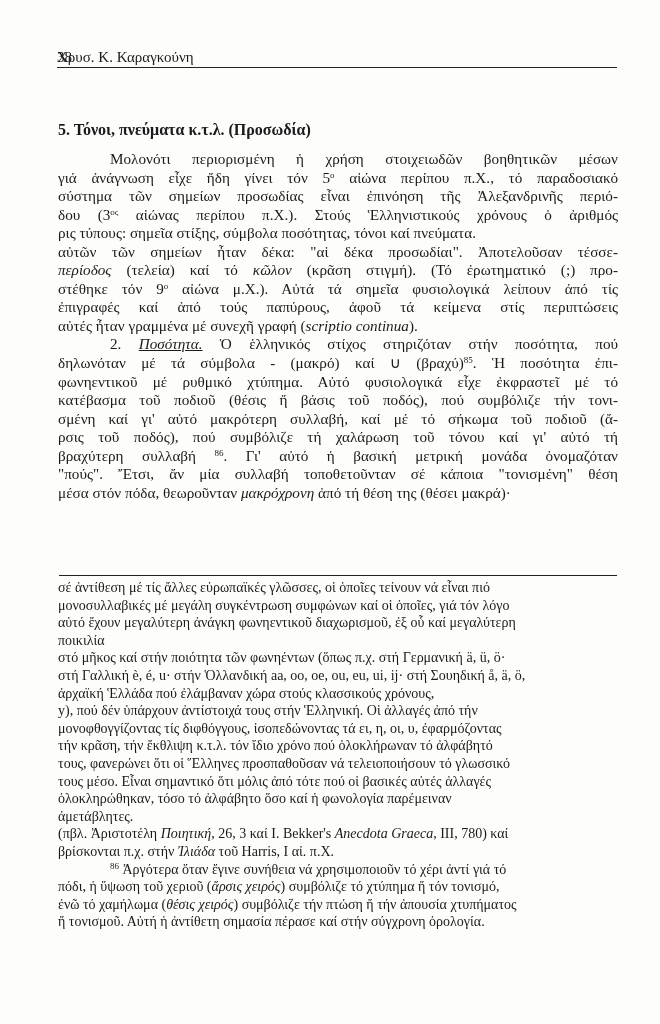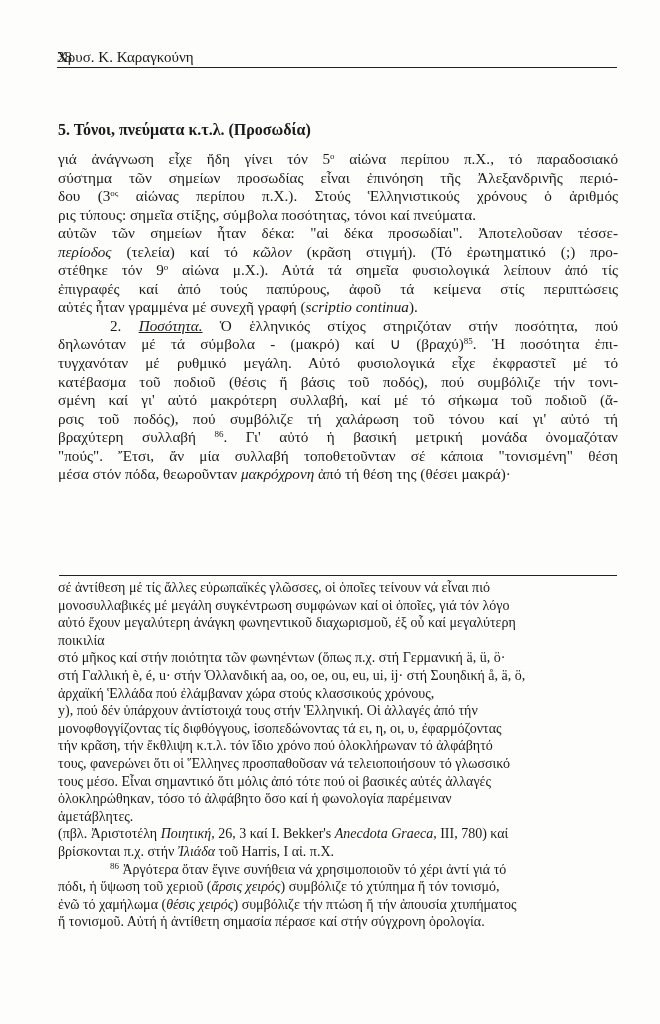--- a/index.html
+++ b/index.html
@@ -28,34 +28,35 @@
 <div class="page">
 
   <div class="header">
     <span class="page-num">38</span>
     <span class="running-head">Χρυσ. Κ. Καραγκούνη</span>
   </div>
 
   <div class="section-title">5. Τόνοι, πνεύματα κ.τ.λ. (Προσωδία)</div>
 
   <div class="body">
+    <span class="line indent">Μολονότι περιορισμένη ἡ χρήση στοιχειωδῶν βοηθητικῶν μέσων</span>
     <span class="line"><span>γιά ἀνάγνωση εἶχε ἤδη γίνει τόν 5</span><sup>ο</sup><span> αἰώνα περίπου π.Χ., τό παραδοσιακό</span></span>
     <span class="line">σύστημα τῶν σημείων προσωδίας εἶναι ἐπινόηση τῆς Ἀλεξανδρινῆς περιό-</span>
     <span class="line"><span>δου (3</span><sup>ος</sup><span> αἰώνας περίπου π.Χ.). Στούς Ἑλληνιστικούς χρόνους ὁ ἀριθμός</span></span>
     <span class="line last">ρις τύπους: σημεῖα στίξης, σύμβολα ποσότητας, τόνοι καί πνεύματα.</span>
     <span class="line">αὐτῶν τῶν σημείων ἦταν δέκα: "αἱ δέκα προσωδίαι". Ἀποτελοῦσαν τέσσε-</span>
 
     <span class="line"><i>περίοδος</i><span> (τελεία) καί τό </span><i>κῶλον</i><span> (κρᾶση στιγμή). (Τό ἐρωτηματικό (;) προ-</span></span>
     <span class="line"><span>στέθηκε τόν 9</span><sup>ο</sup><span> αἰώνα μ.Χ.). Αὐτά τά σημεῖα φυσιολογικά λείπουν ἀπό τίς</span></span>
     <span class="line">ἐπιγραφές καί ἀπό τούς παπύρους,  ἀφοῦ τά κείμενα στίς περιπτώσεις</span>
     <span class="line last"><span>αὐτές ἦταν γραμμένα μέ συνεχῆ γραφή (</span><i>scriptio continua</i><span>).</span></span>
 
     <span class="line indent"><span>2. </span><u><i>Ποσότητα.</i></u><span> Ὁ ἑλληνικός στίχος στηριζόταν στήν ποσότητα, πού</span></span>
     <span class="line" style=""><span>δηλωνόταν μέ τά σύμβολα - (μακρό) καί ∪ (βραχύ)</span><sup>85</sup><span>. Ἡ ποσότητα ἐπι-</span></span>
-    <span class="line">τυγχανόταν μέ ρυθμικό μεγάλη. Αὐτό φυσιολογικά εἶχε ἐκφραστεῖ μέ τό</span>
+    <span class="line">φωνηεντικοῦ μέ ρυθμικό χτύπημα. Αὐτό φυσιολογικά εἶχε ἐκφραστεῖ μέ τό</span>
     <span class="line">κατέβασμα τοῦ ποδιοῦ (θέσις ἤ βάσις τοῦ ποδός), πού συμβόλιζε τήν τονι-</span>
     <span class="line">σμένη καί γι' αὐτό μακρότερη συλλαβή, καί μέ τό σήκωμα τοῦ ποδιοῦ (ἄ-</span>
     <span class="line">ρσις τοῦ ποδός),  πού συμβόλιζε τή χαλάρωση τοῦ τόνου καί γι' αὐτό τή</span>
     <span class="line"><span>βραχύτερη συλλαβή </span><sup>86</sup><span>. Γι' αὐτό ἡ βασική μετρική μονάδα ὀνομαζόταν</span></span>
     <span class="line">"πούς". Ἔτσι, ἄν μία συλλαβή τοποθετοῦνταν σέ κάποια "τονισμένη" θέση</span>
     <span class="line last"><span>μέσα στόν πόδα, θεωροῦνταν </span><i>μακρόχρονη</i><span> ἀπό τή θέση της (θέσει μακρά)·</span></span>
   </div>
 
   <div class="fn-rule"></div>
 

